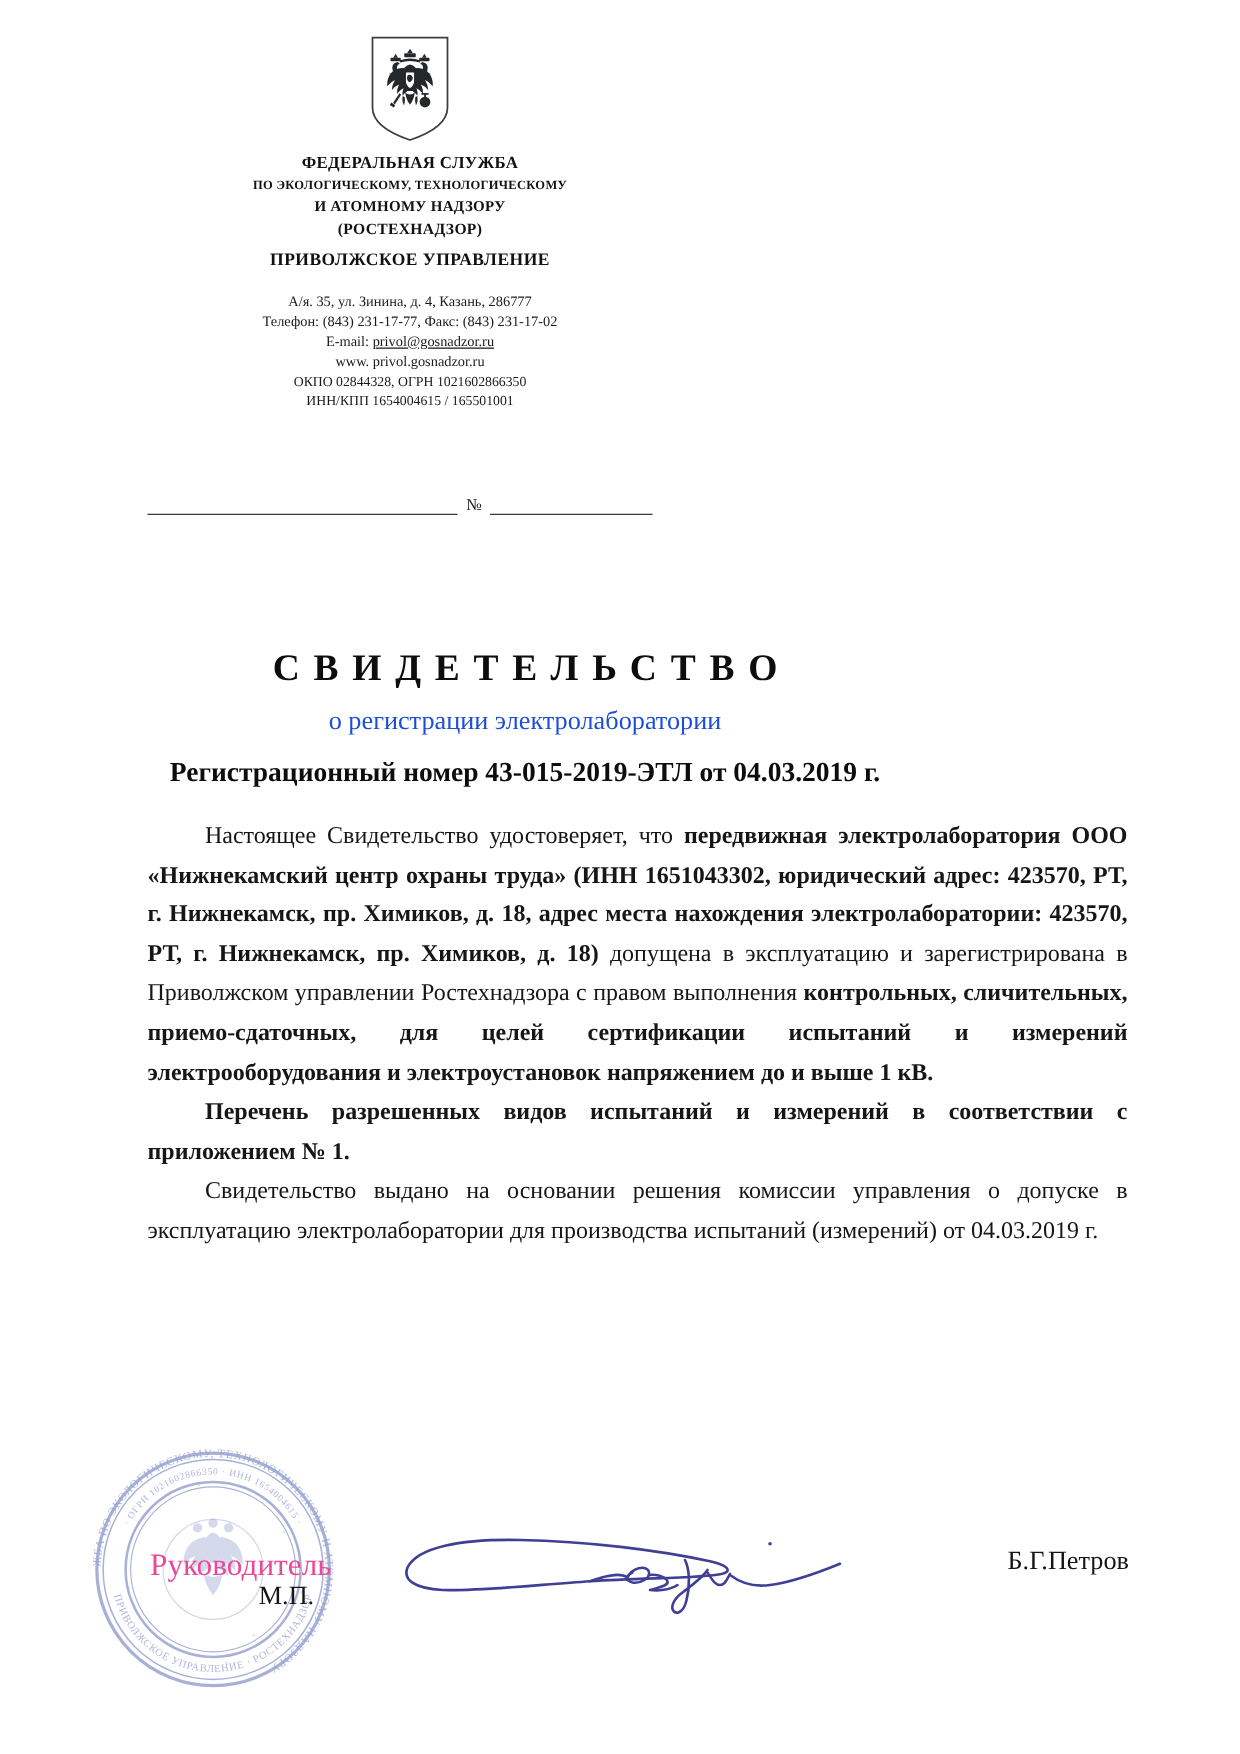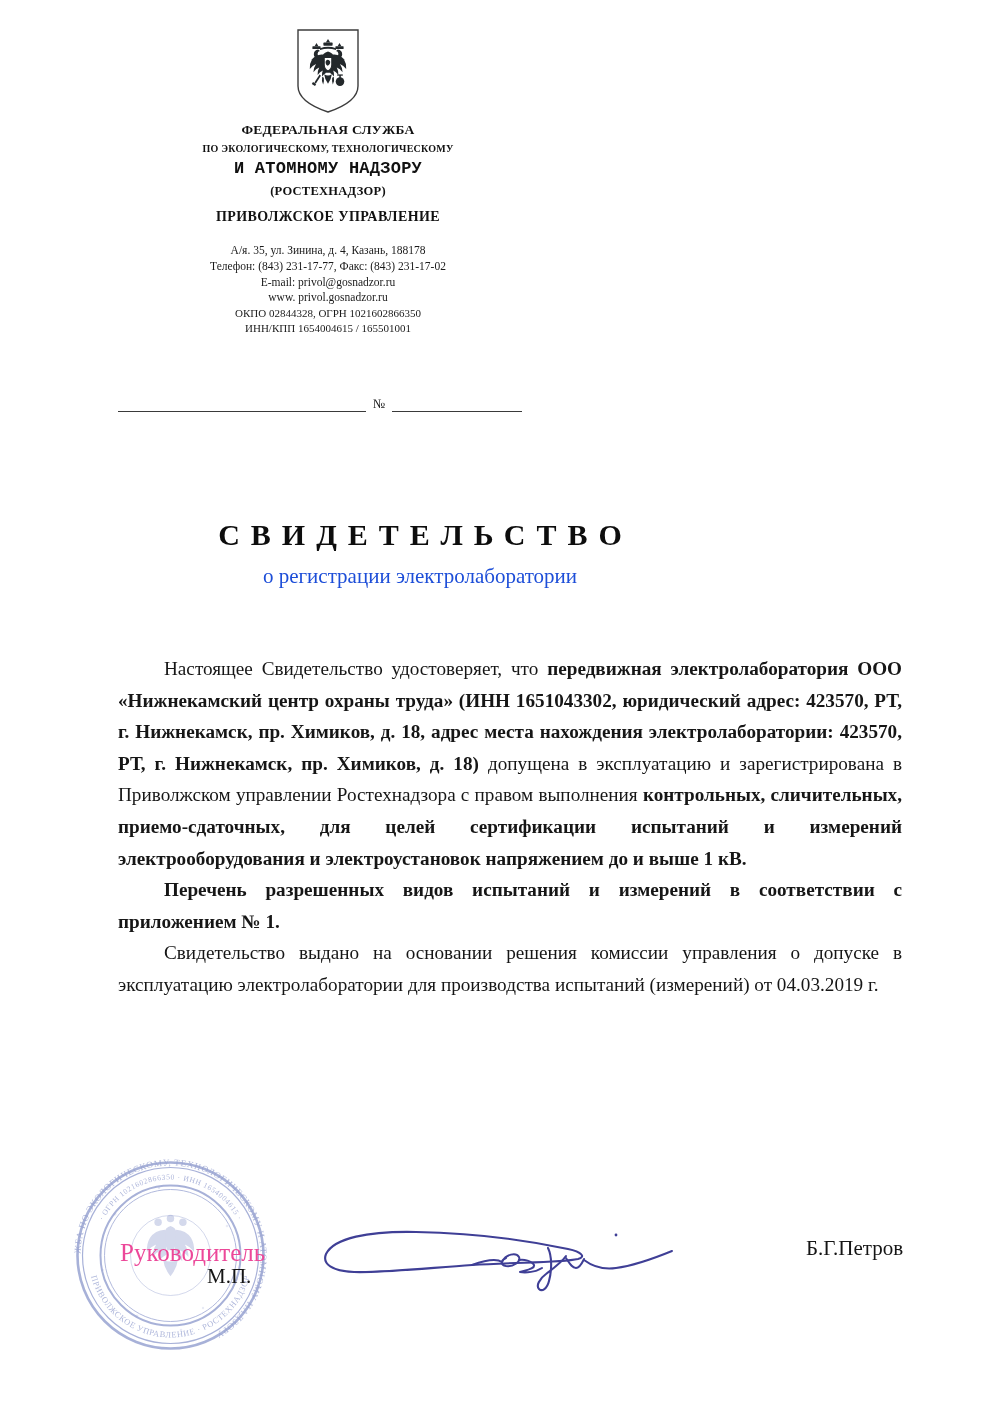--- a/index.html
+++ b/index.html
@@ -34,31 +34,32 @@
 
   .org-lines {
     font-weight: bold;
     font-size: 13.5px;
     letter-spacing: 0.25px;
     line-height: 1.52;
     color: #111;
   }
   .org-line-1 { font-size: 13.5px; }
   .org-line-2 { font-size: 10px; }
-  .org-line-3 { font-size: 17px; font-family: Liberation Mono, monospace; }
+  .org-line-3 { font-size: 12px; }
   .org-line-4 { font-size: 12.5px; }
   .org-line-5 { font-size: 14px; margin-top: 5px; letter-spacing: 0.4px; }
 
   .contacts {
     margin-top: 16px;
     font-size: 11.5px;
     line-height: 1.38;
     color: #1a1a1a;
   }
   .contacts .link-u {
+    text-decoration: underline;
   }
   .contacts .small {
     font-size: 11px;
   }
 
   
   .formlines {
     position: absolute;
     left: 118px;
     top: 384px;
@@ -236,21 +237,21 @@
 
   <div class="org-lines">
     <div class="org-line-1">ФЕДЕРАЛЬНАЯ СЛУЖБА</div>
     <div class="org-line-2">ПО ЭКОЛОГИЧЕСКОМУ, ТЕХНОЛОГИЧЕСКОМУ</div>
     <div class="org-line-3">И АТОМНОМУ НАДЗОРУ</div>
     <div class="org-line-4">(РОСТЕХНАДЗОР)</div>
     <div class="org-line-5">ПРИВОЛЖСКОЕ УПРАВЛЕНИЕ</div>
   </div>
 
   <div class="contacts">
-    <div>А/я. 35, ул. Зинина, д. 4,  Казань,  188178</div>
+    <div>А/я. 35, ул. Зинина, д. 4,  Казань,  286777</div>
     <div>Телефон: (843) 231-17-77, Факс: (843) 231-17-02</div>
     <div>
       <span>E-mail:</span>
       <span class="link-u">privol@gosnadzor.ru</span>
     </div>
     <div>www. privol.gosnadzor.ru</div>
     <div class="small">ОКПО 02844328,   ОГРН 1021602866350</div>
     <div class="small">ИНН/КПП 1654004615 / 165501001</div>
   </div>
 </div>
@@ -259,20 +260,21 @@
   <div class="formrow row1">
     <span class="rule rule-a"></span>
     <span class="mid">№</span>
     <span class="rule rule-b"></span>
   </div>
 </div>
 
 <div class="title-block">
   <div class="doc-title">СВИДЕТЕЛЬСТВО</div>
   <div class="doc-subtitle">о регистрации электролаборатории</div>
+  <div class="doc-regnum">Регистрационный номер 43-015-2019-ЭТЛ от 04.03.2019 г.</div>
 </div>
 
 <div class="body-text">
 
   <p class="indent"><span>Настоящее Свидетельство удостоверяет, что </span><b>передвижная электролаборатория ООО «Нижнекамский центр охраны труда» (ИНН 1651043302, юридический адрес: 423570, РТ, г. Нижнекамск, пр. Химиков, д. 18, адрес места нахождения электролаборатории: 423570, РТ, г. Нижнекамск, пр. Химиков, д. 18)</b><span> допущена в эксплуатацию и зарегистрирована в Приволжском управлении Ростехнадзора с правом выполнения </span><b>контрольных, сличительных, приемо-сдаточных, для целей сертификации испытаний и измерений электрооборудования и электроустановок напряжением до и выше 1 кВ.</b></p>
 
   <p class="indent"><b>Перечень разрешенных видов испытаний и измерений в соответствии с приложением № 1.</b></p>
 
   <p class="indent">Свидетельство выдано на основании решения комиссии управления о допуске в эксплуатацию электролаборатории для производства испытаний (измерений) от 04.03.2019 г.</p>
 

